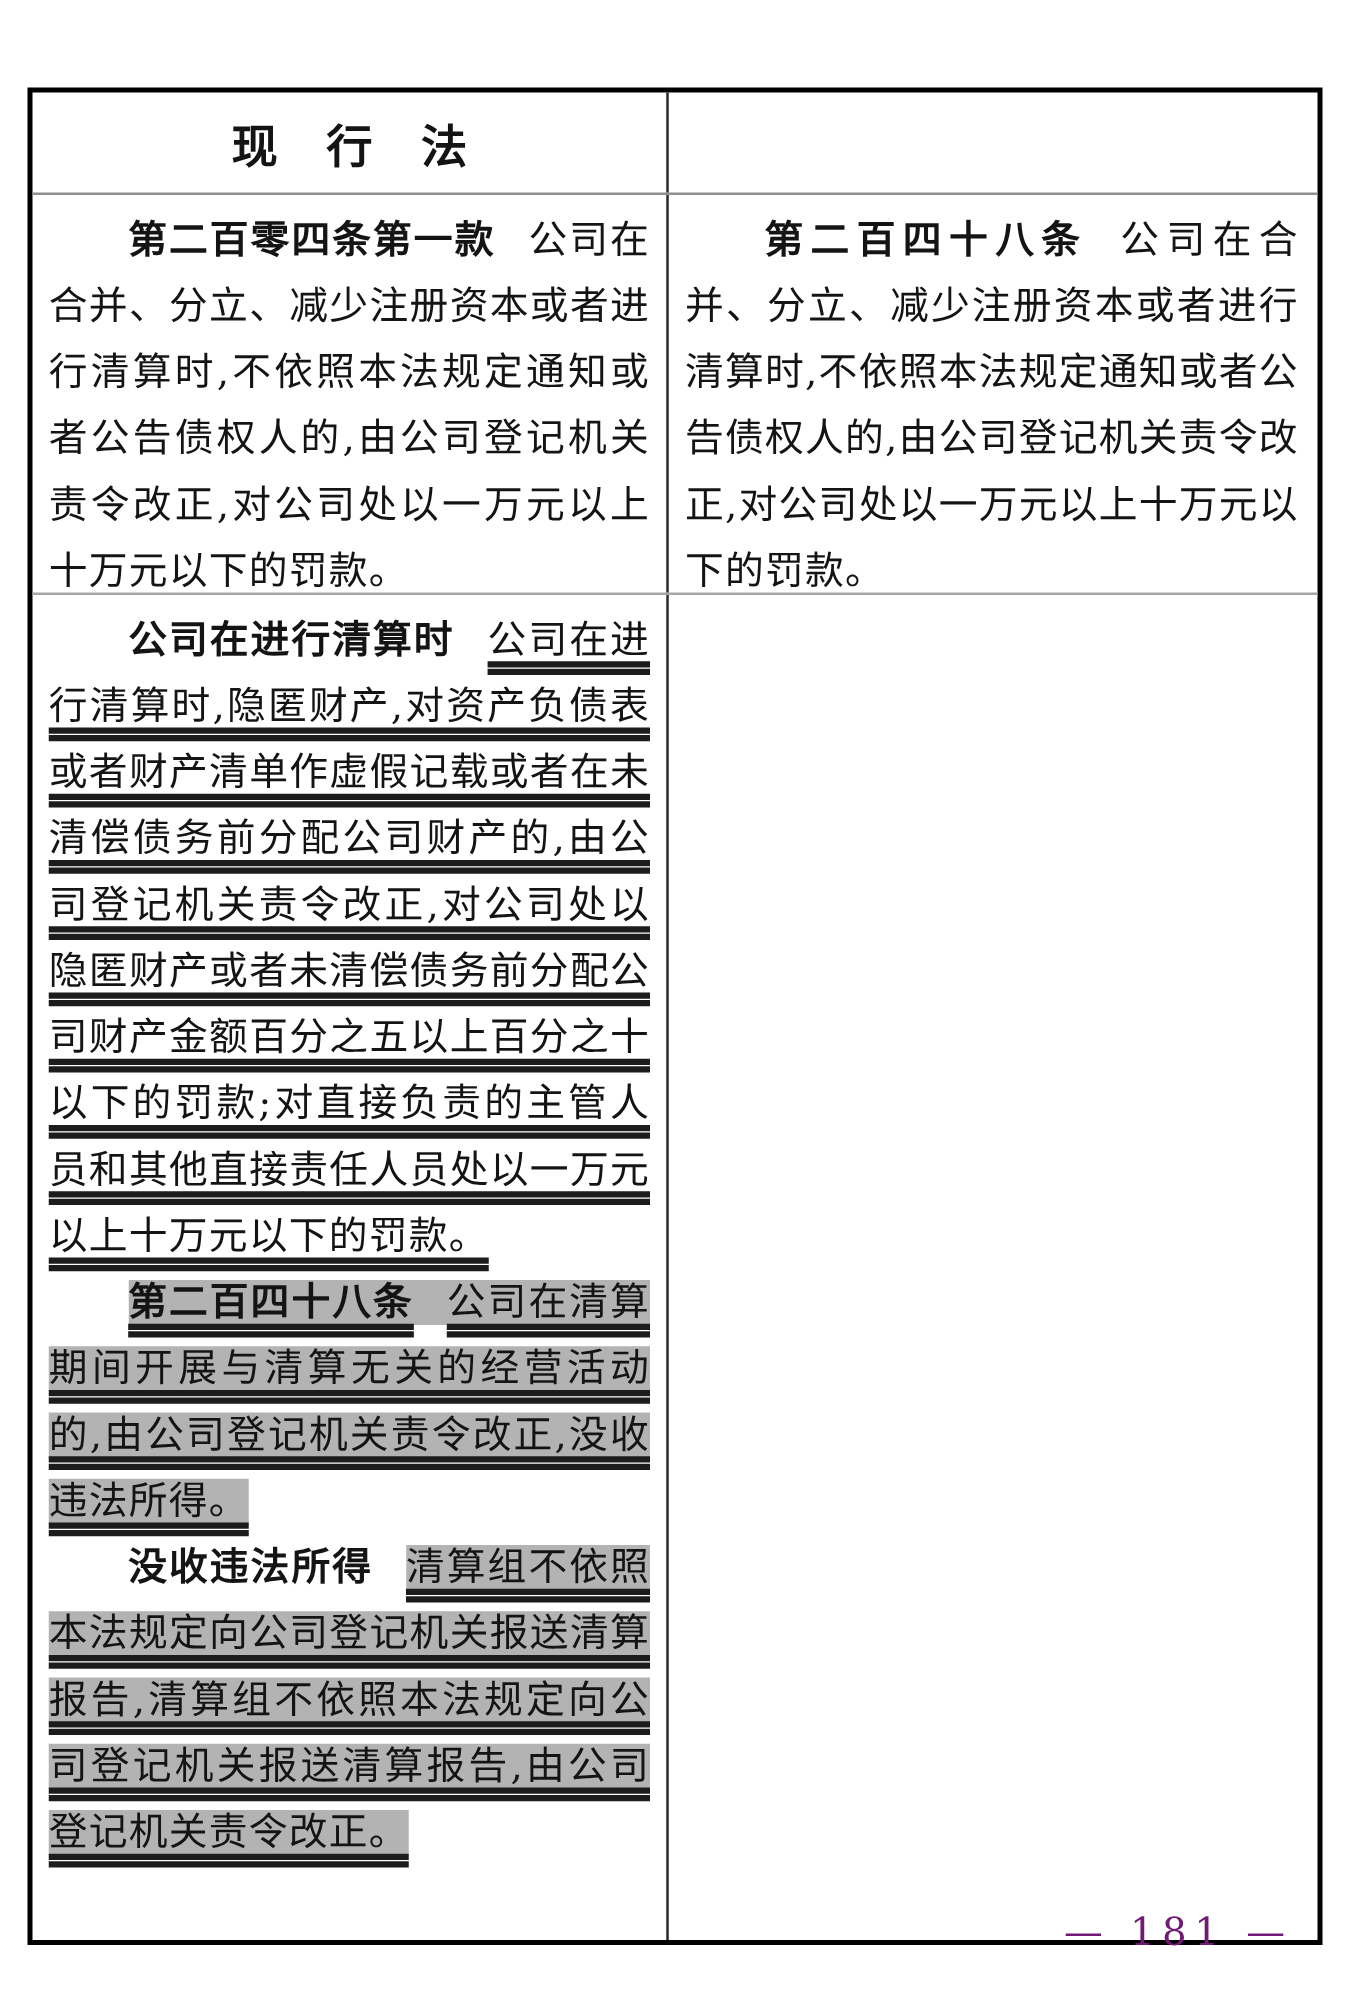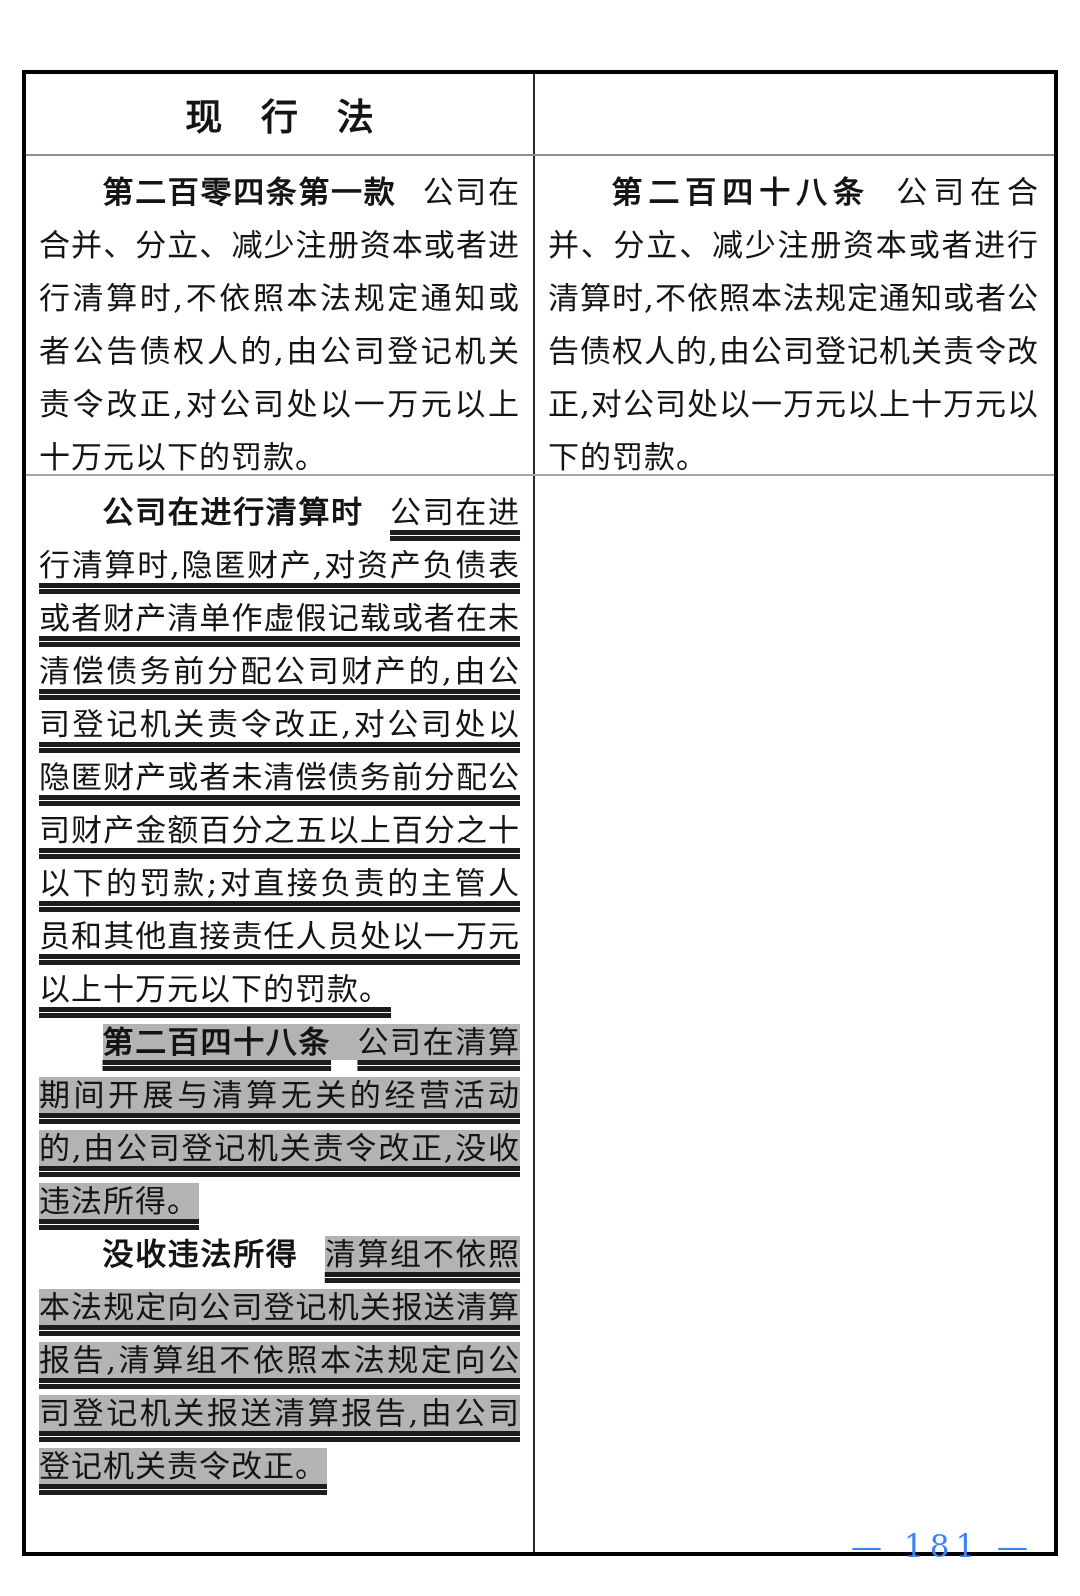--- a/index.html
+++ b/index.html
@@ -64,21 +64,21 @@
     text-decoration-thickness: 5px;
     text-decoration-color: #1c1c1c;
     text-underline-offset: 7px;
   }
   .hl { background-color: #b3b3b3; }
   .footer {
     position: absolute;
     right: 46px; top: 1528px;
     font-size: 31px;
     letter-spacing: 6px;
-    color: #3b82f6;
+    color: #701a75;
     font-family: "DejaVu Serif", "Liberation Serif", serif;
   }
 </style>
 </head>
 <body>
 
 <div class="page">
 
   <div class="lawtable">
 

